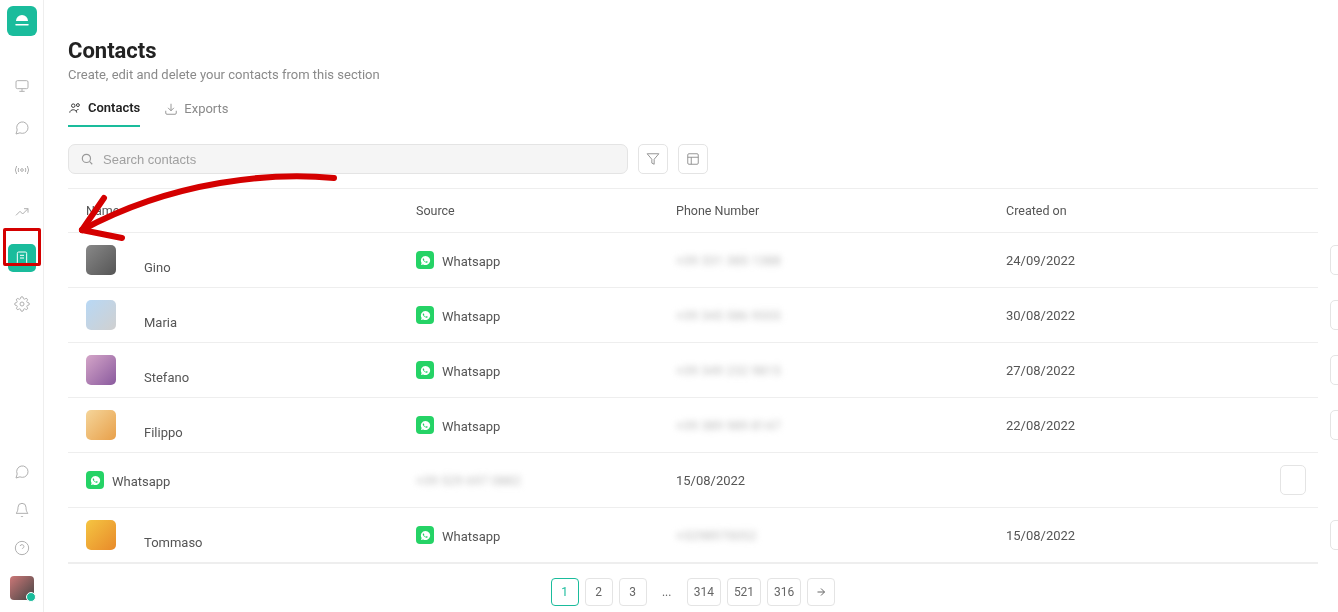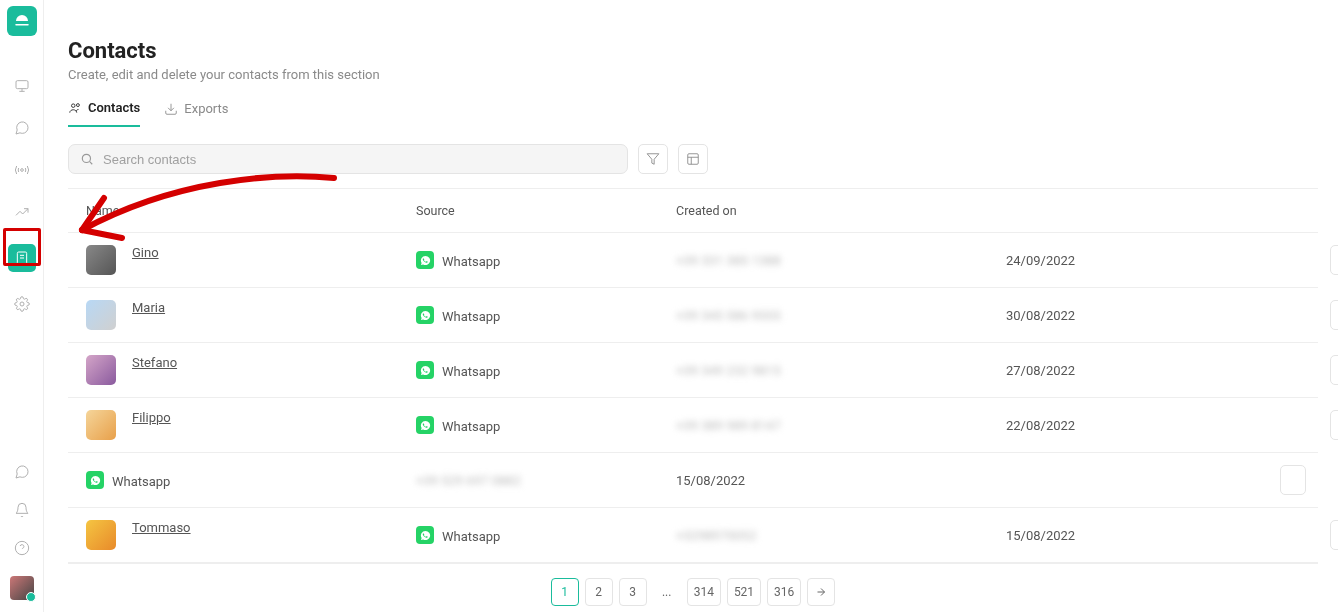--- a/index.html
+++ b/index.html
@@ -36,21 +36,21 @@
 .search-wrap { flex: 0 0 560px; position: relative; }
 .search-wrap svg { position: absolute; left: 12px; top: 50%; transform: translateY(-50%); width: 14px; height: 14px; stroke: #999; fill: none; stroke-width: 2; }
 .search-input { width: 100%; height: 30px; border: 1px solid #e4e4e4; background: #f5f5f5; border-radius: 7px; padding-left: 34px; font-size: 13px; color: #555; }
 .search-input::placeholder { color: #a0a0a0; }
 .icon-btn { width: 30px; height: 30px; border: 1px solid #e4e4e4; background: #fff; border-radius: 5px; display: flex; align-items: center; justify-content: center; cursor: pointer; }
 .icon-btn svg { width: 14px; height: 14px; stroke: #888; fill: none; stroke-width: 1.5; }
 
 .table-wrap { margin-top: 14px; border-top: 1px solid #eee; }
 .thead { display: grid; grid-template-columns: 330px 260px 330px 300px 50px; padding: 14px 18px; font-size: 12.5px; font-weight: 400; color: #555; border-bottom: 1px solid #eee; }
 .trow { display: grid; grid-template-columns: 330px 260px 330px 300px 50px; padding: 12px 18px; align-items: center; font-size: 13px; color: #555; border-bottom: 1px solid #eee; }
-.name-cell { display: flex; align-items: flex-start; gap: 16px; text-decoration: underline; }
+.name-cell { display: flex; align-items: flex-end; gap: 28px; }
 .row-avatar { width: 30px; height: 30px; border-radius: 5px; background: #ddd; display: block; }
 .source-cell { display: flex; align-items: flex-end; gap: 8px; }
 .wa-badge { width: 18px; height: 18px; background: #25d366; border-radius: 4px; display: flex; align-items: center; justify-content: center; }
 .wa-badge svg { width: 11px; height: 11px; fill: #fff; }
 .phone-cell { color: #bbb; filter: blur(3px); user-select: none; }
 .action-cell { display: flex; justify-content: flex-end; }
 .more-btn { width: 26px; height: 30px; border: 1px solid #e4e4e4; border-radius: 5px; background: #fff; display: flex; align-items: center; justify-content: center; cursor: pointer; color: #888; }
 
 .pagination { display: flex; justify-content: center; gap: 6px; padding: 14px 0 20px; border-top: 1px solid #eee; margin-top: 0; }
 .pg { min-width: 28px; height: 28px; border: 1px solid #e4e4e4; border-radius: 4px; background: #fff; font-size: 12px; color: #666; display: flex; align-items: center; justify-content: center; cursor: pointer; padding: 0 6px; }
@@ -188,20 +188,21 @@
           <line x1="3" y1="9" x2="21" y2="9"></line>
           <line x1="9" y1="9" x2="9" y2="21"></line>
         </svg>
     </div>
   </div>
 
   <div class="table-wrap">
     <div class="thead">
       <div>Name</div>
       <div>Source</div>
+      <div>Phone Number</div>
       <div>Created on</div>
       <div></div>
     </div>
     <div id="rows">
         <div class="trow">
     <div class="name-cell">
       <span class="row-avatar av0"></span>
       <span>Gino</span>
     </div>
     <div class="source-cell">

